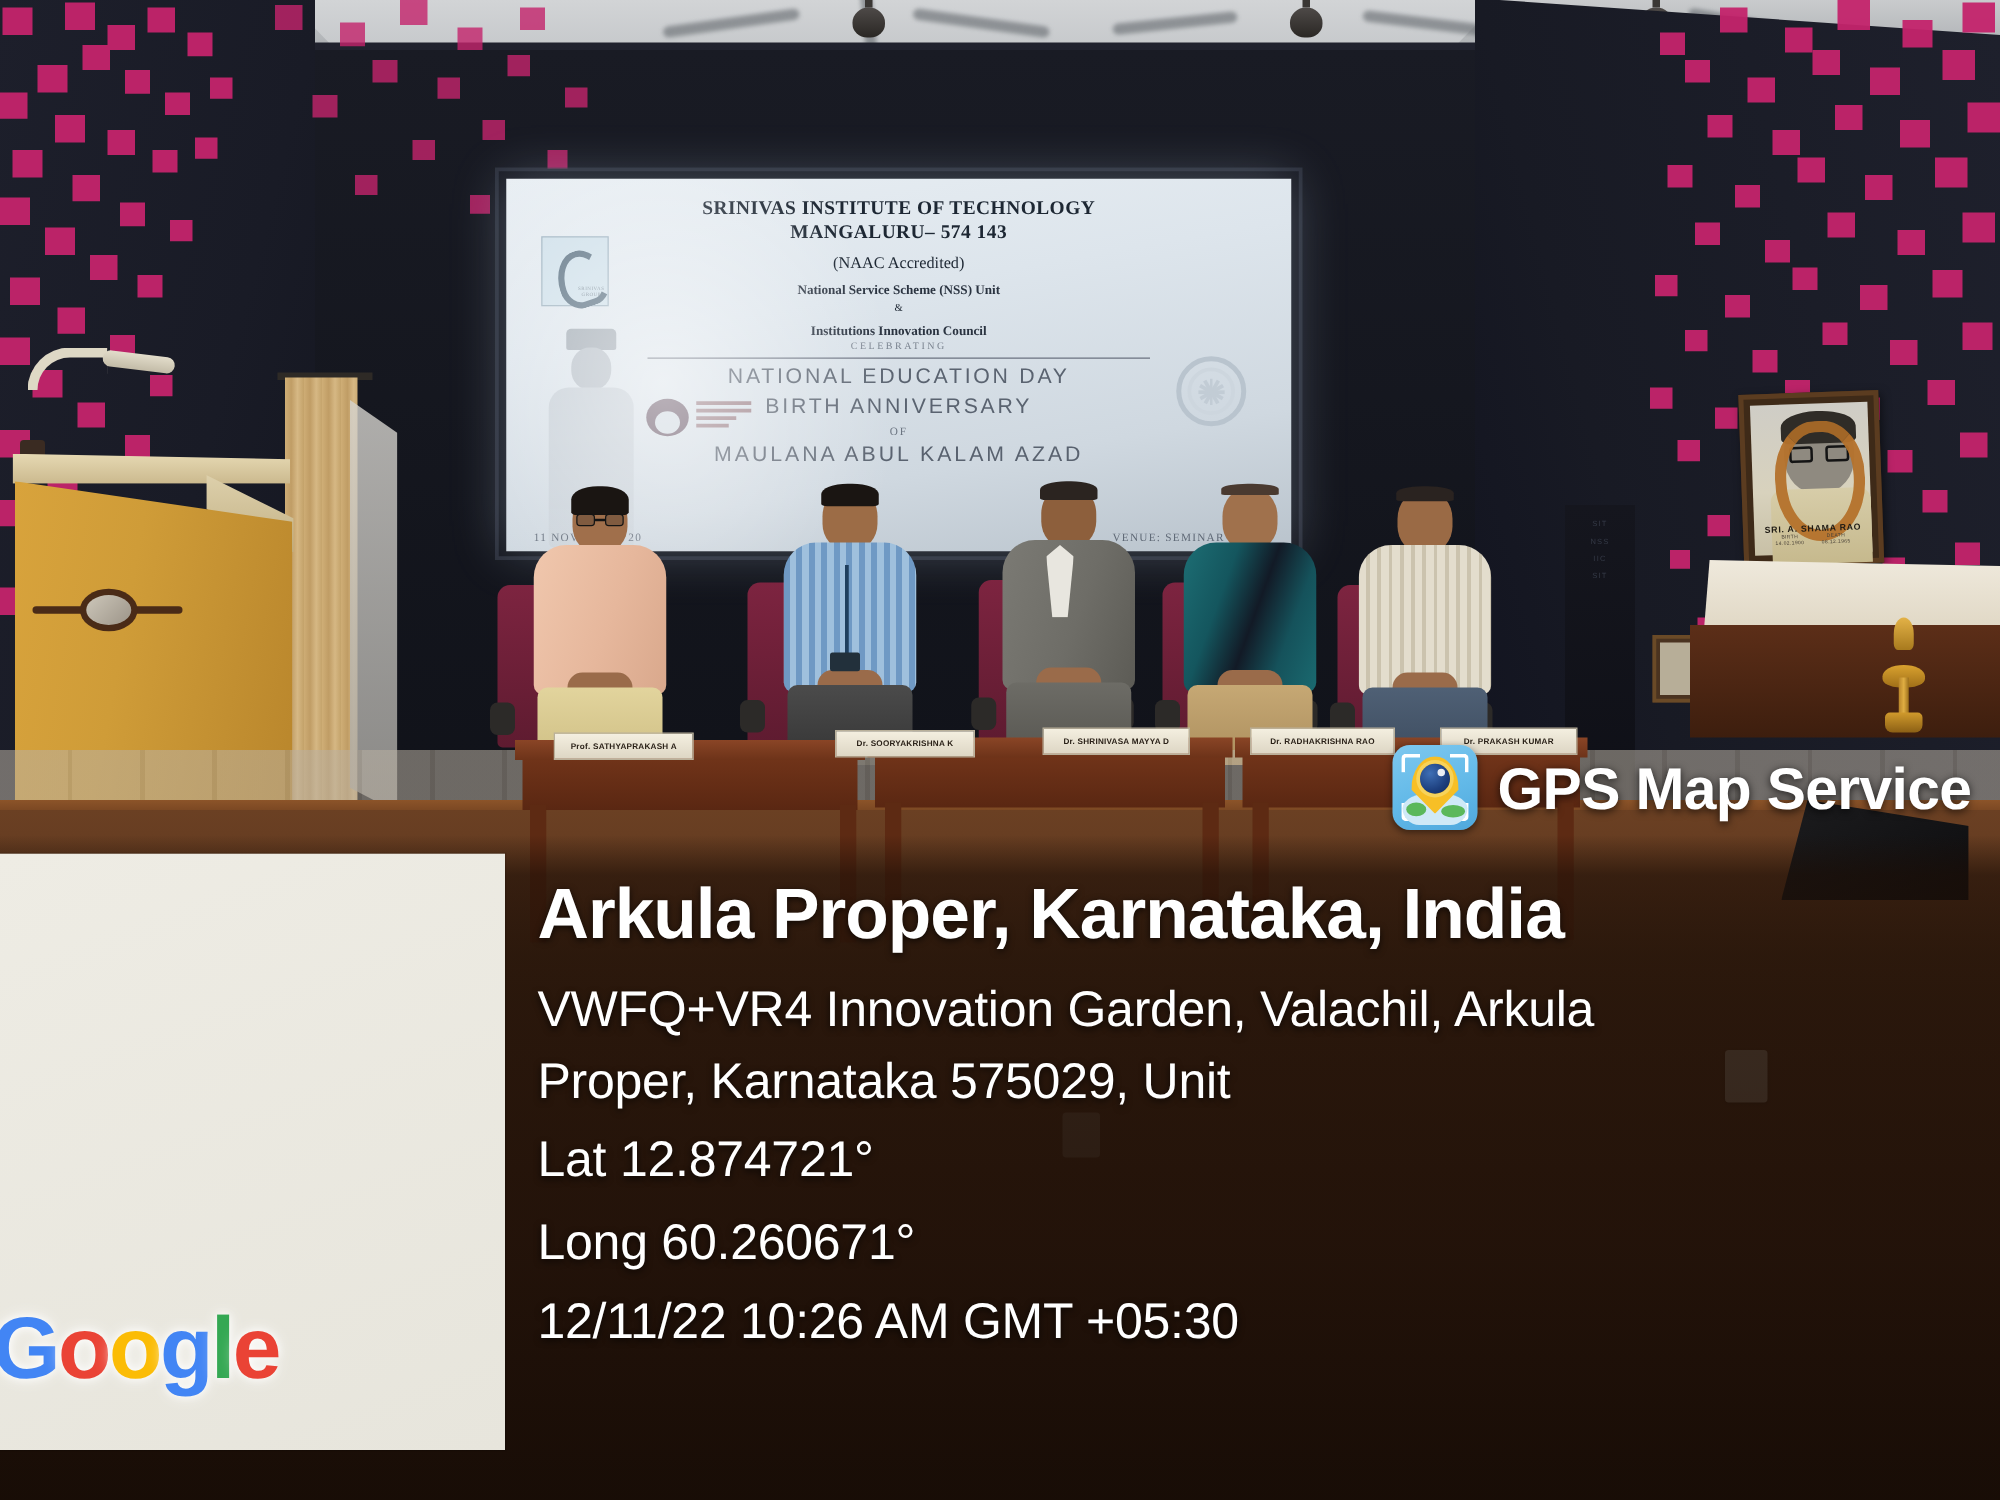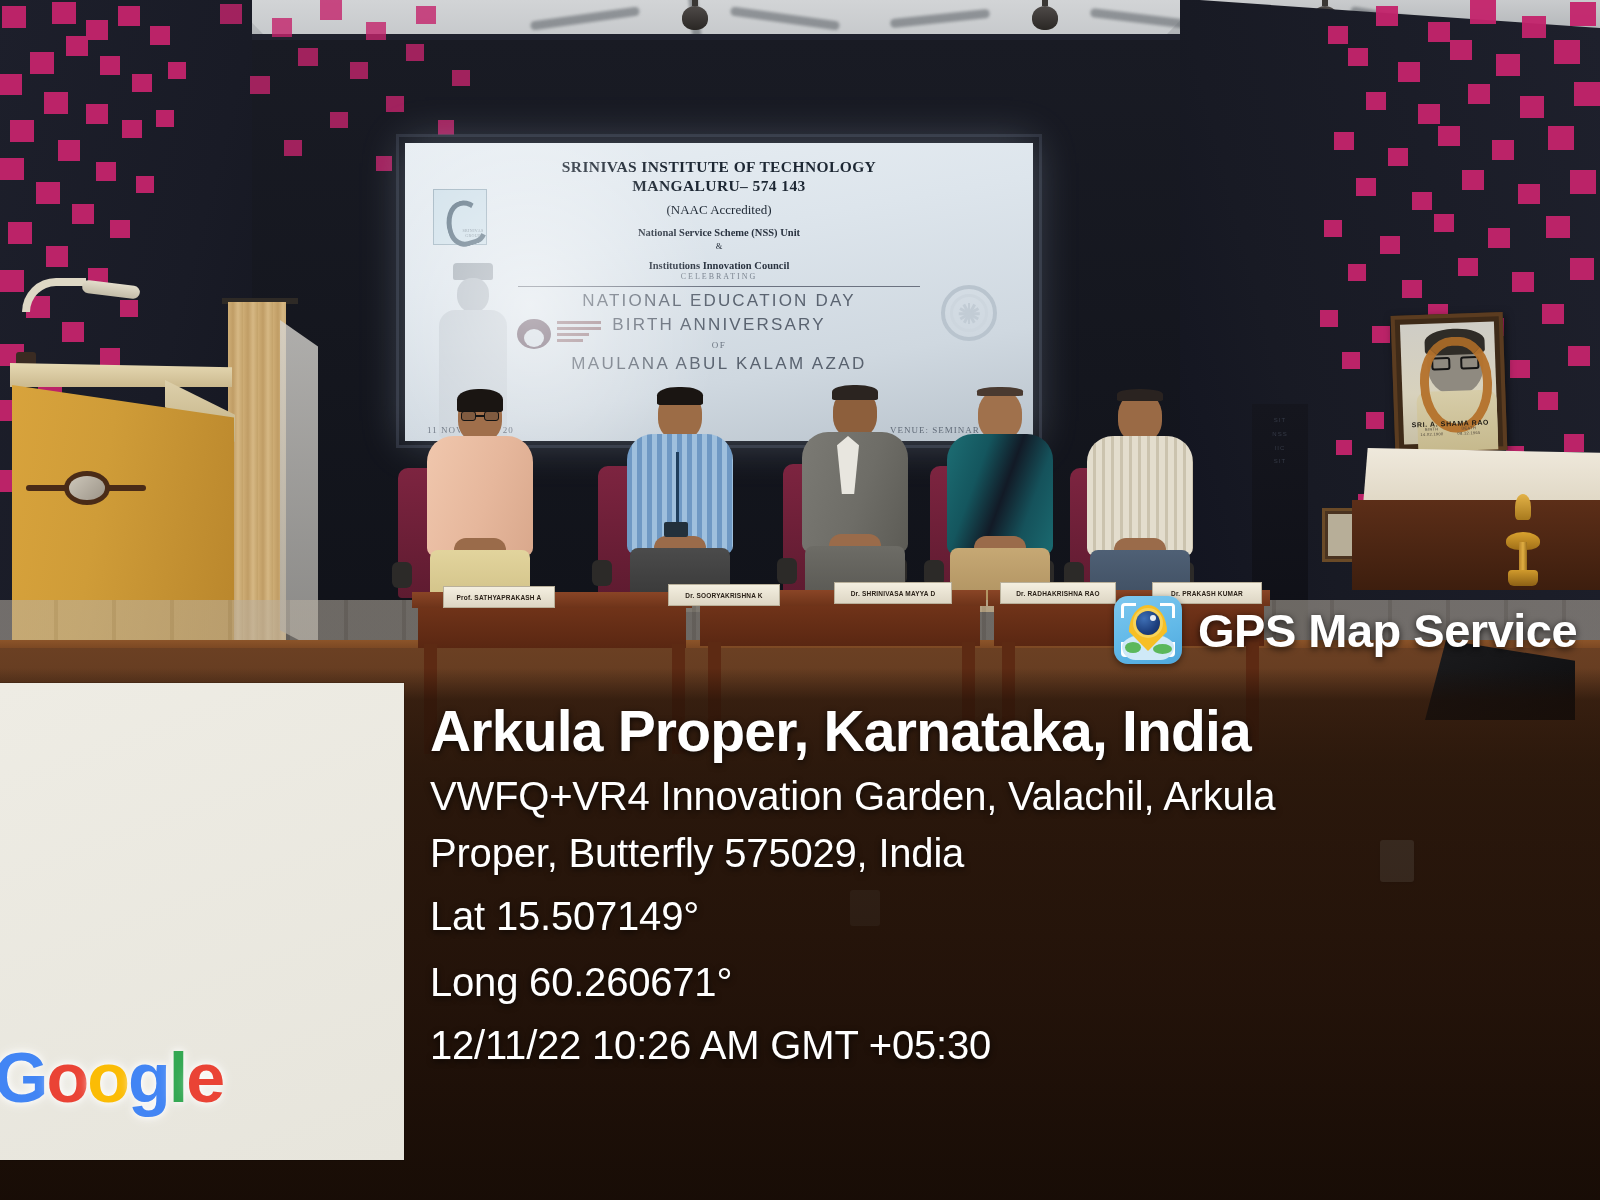--- a/index.html
+++ b/index.html
@@ -278,21 +278,21 @@
              box-shadow:0 0 0 3px #f7d35a; }
   .wm-icon .lens::after{ content:""; position:absolute; left:14px; top:4px; width:6px; height:6px;
              border-radius:50%; background:rgba(255,255,255,.9); }
   .wm-text { font-size:47px; font-weight:bold; color:#ffffff; letter-spacing:-.5px;
              text-shadow:0 2px 7px rgba(0,0,0,.75); white-space:nowrap; }
 
   
   .info { position:absolute; left:430px; top:700px; width:1150px; color:#fff;
           text-shadow:0 2px 6px rgba(0,0,0,.7); }
   .info .place { font-size:57px; font-weight:bold; letter-spacing:-.8px; line-height:1.12;
-          margin-bottom:4px; }
+          margin-bottom:16px; }
   .info .addr { font-size:40px; font-weight:500; line-height:1.42; letter-spacing:-.2px; }
   .info .coord { font-size:40px; font-weight:500; line-height:1.55; letter-spacing:-.2px;
           margin-top:4px; }
   .info .stamp { font-size:40px; font-weight:500; letter-spacing:-.2px; margin-top:10px; }
 </style>
 </head>
 <body>
 
 <div id="stage">
 
@@ -665,19 +665,19 @@
       <span>o</span>
       <span>g</span>
       <span>l</span>
       <span>e</span>
     </div>
   </div>
 
   <div class="info">
     <div class="place">Arkula Proper, Karnataka, India</div>
     <div class="addr">VWFQ+VR4 Innovation Garden, Valachil, Arkula</div>
-    <div class="addr">Proper, Butterfly 575029, India</div>
-    <div class="coord">Lat 15.507149°</div>
+    <div class="addr">Proper, Karnataka 575029, Unit</div>
+    <div class="coord">Lat 12.874721°</div>
     <div class="coord">Long 60.260671°</div>
     <div class="stamp">12/11/22 10:26 AM GMT +05:30</div>
   </div>
 
 </div>
 
 </body></html>

